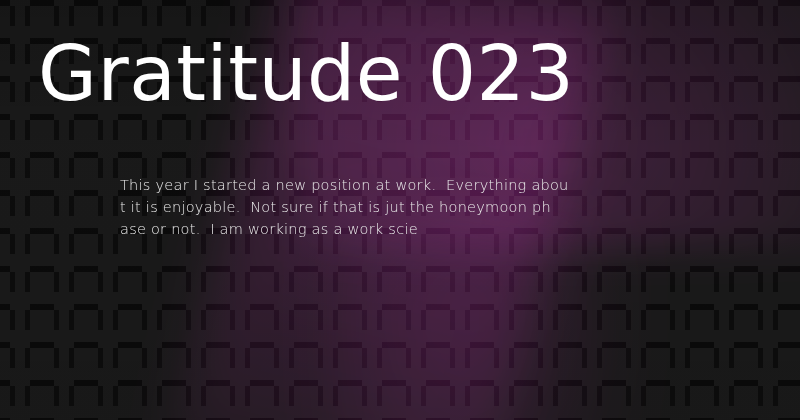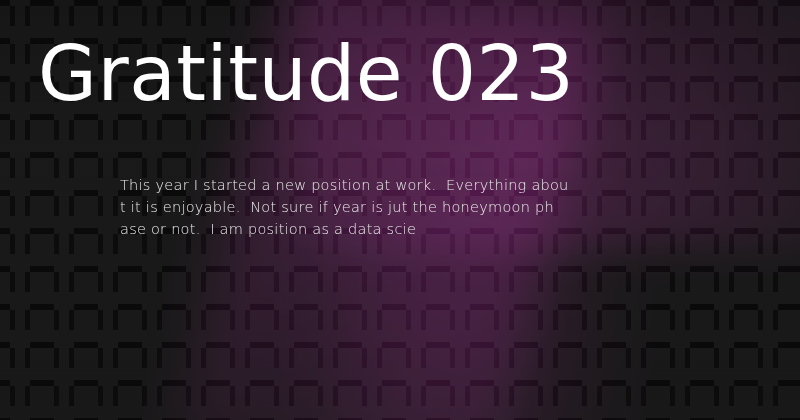--- a/index.html
+++ b/index.html
@@ -205,18 +205,18 @@
   <div class="bg-glow-haze"></div>
   <div class="bg-glow-lower"></div>
   <div class="bg-vignette"></div>
 
   <div class="content">
 
     <div class="card-title">Gratitude 023</div>
 
     <div class="card-body">
       <span class="body-line">This year I started a new position at work.  Everything abou</span>
-      <span class="body-line">t it is enjoyable.  Not sure if year is jut the honeymoon ph</span>
-      <span class="body-line">ase or not.  I am position as a data scie</span>
+      <span class="body-line">t it is enjoyable.  Not sure if that is jut the honeymoon ph</span>
+      <span class="body-line">ase or not.  I am working as a work scie</span>
     </div>
 
   </div>
 </div>
 
 </body></html>

